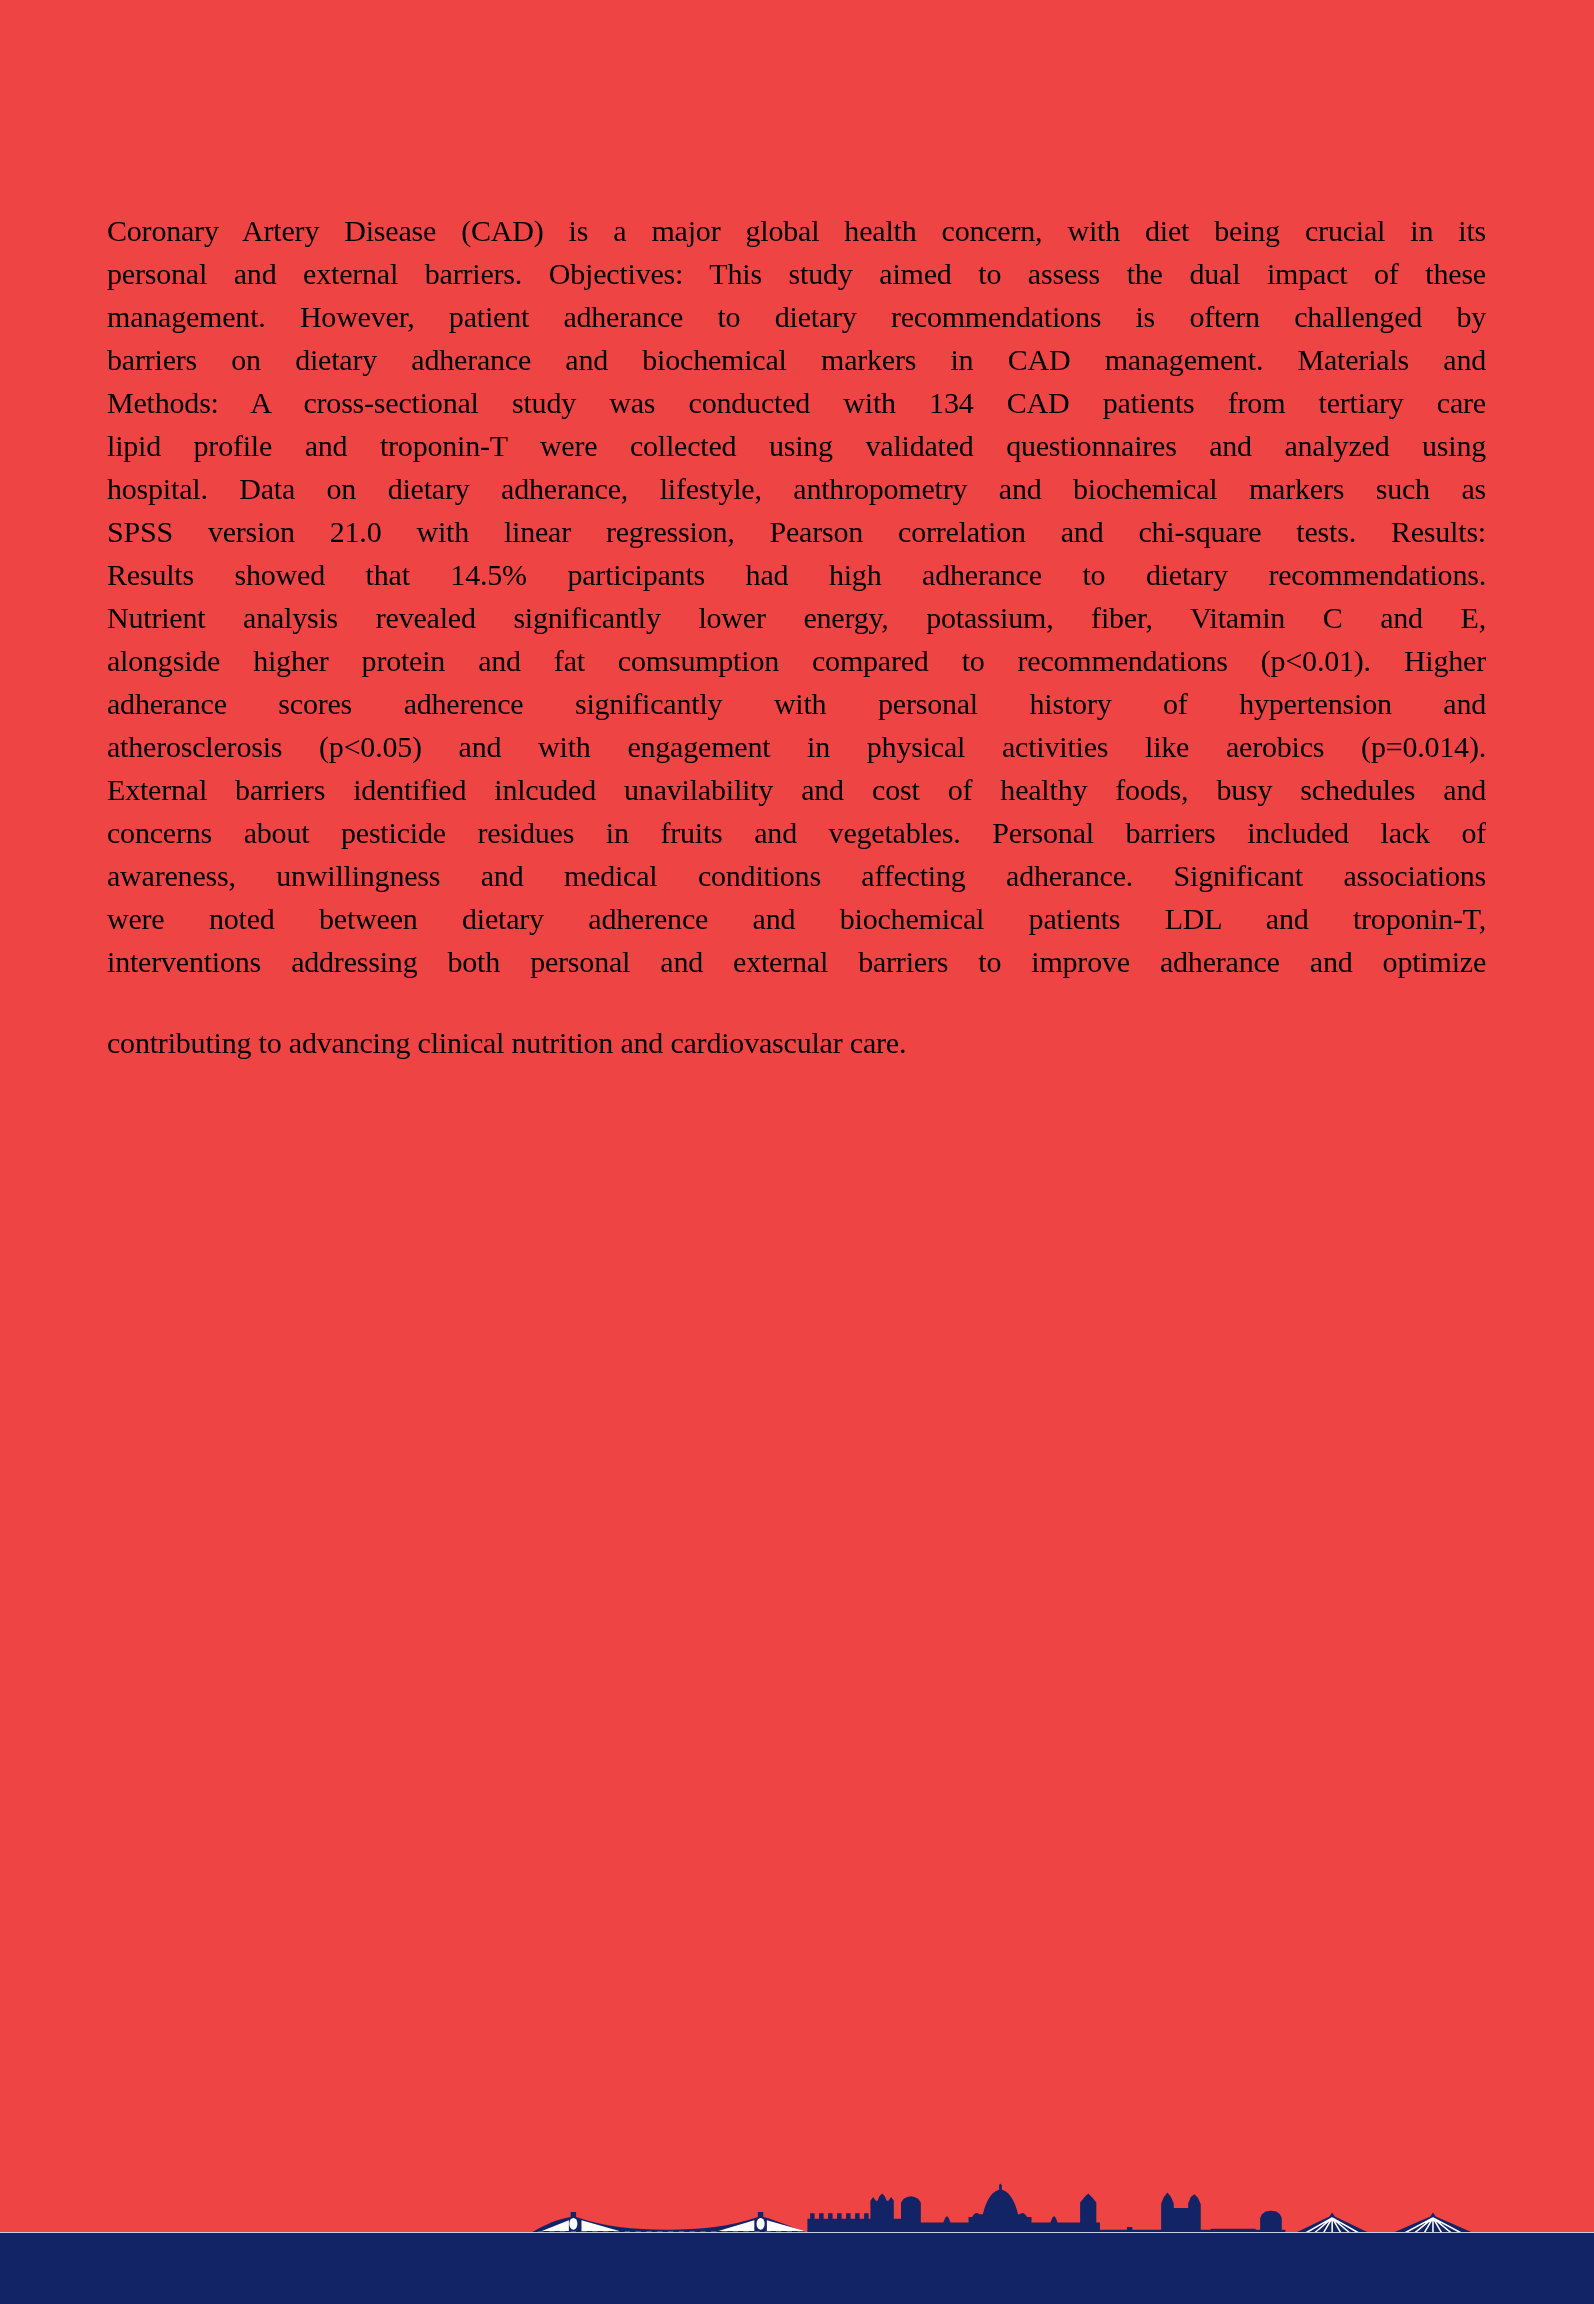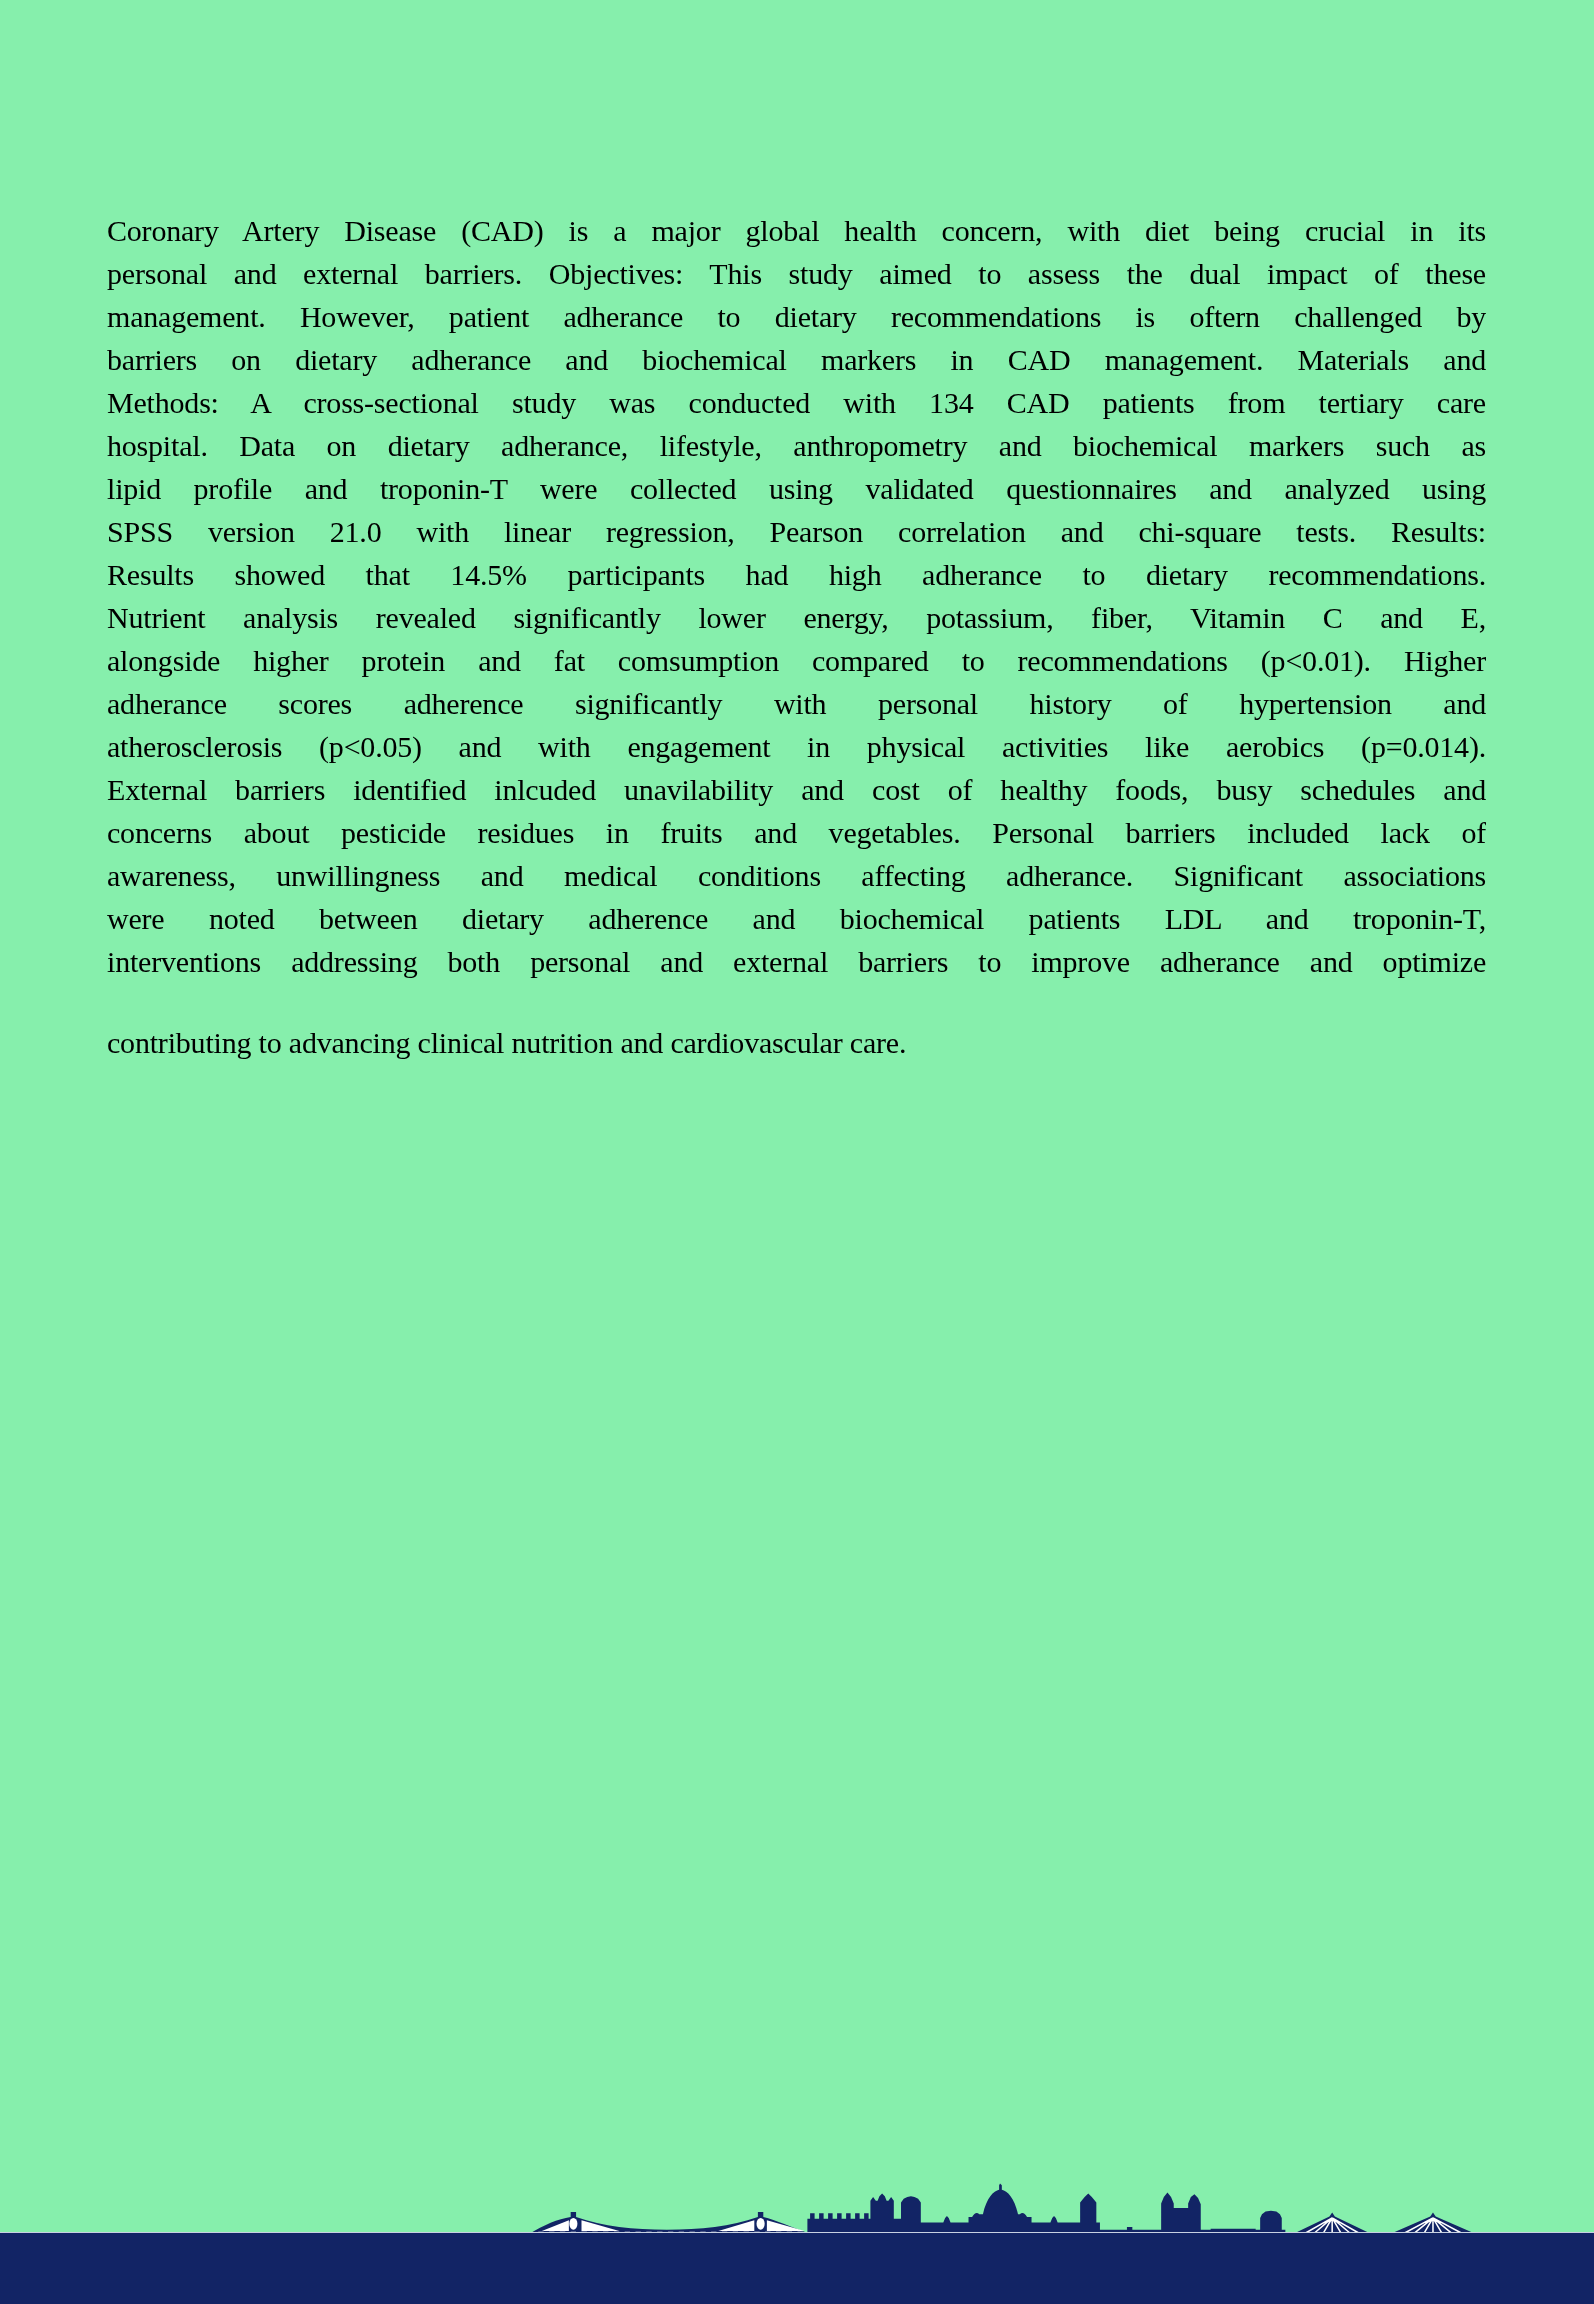--- a/index.html
+++ b/index.html
@@ -5,21 +5,21 @@
   :root {
     --navy: #122465;
     --text: #000000;
     --seam: #c7d0e2;
   }
   html, body { margin: 0; padding: 0; background: #ffffff; }
   .page {
     position: relative;
     width: 1595px;
     height: 2304px;
-    background: #86efac;
+    background: #ef4444;
     overflow: hidden;
     font-family: "Liberation Serif", "DejaVu Serif", serif;
   }
   .abstract {
     position: absolute;
     left: 107px;
     top: 209px;
     width: 1379px;
     color: var(--text);
   }
@@ -60,22 +60,22 @@
 <body>
 
 <div class="page">
 
   <div class="abstract">
       <div class="jline">Coronary Artery Disease (CAD) is a major global health concern, with diet being crucial in its</div>
       <div class="jline">personal and external barriers. Objectives: This study aimed to assess the dual impact of these</div>
       <div class="jline">management. However, patient adherance to dietary recommendations is oftern challenged by</div>
       <div class="jline">barriers on dietary adherance and biochemical markers in CAD management. Materials and</div>
       <div class="jline">Methods: A cross-sectional study was conducted with 134 CAD patients from tertiary care</div>
+      <div class="jline">lipid profile and troponin-T were collected using validated questionnaires and analyzed using</div>
       <div class="jline">hospital. Data on dietary adherance, lifestyle, anthropometry and biochemical markers such as</div>
-      <div class="jline">lipid profile and troponin-T were collected using validated questionnaires and analyzed using</div>
       <div class="jline">SPSS version 21.0 with linear regression, Pearson correlation and chi-square tests. Results:</div>
       <div class="jline">Results showed that 14.5% participants had high adherance to dietary recommendations.</div>
       <div class="jline">Nutrient analysis revealed significantly lower energy, potassium, fiber, Vitamin C and E,</div>
       <div class="jline">alongside higher protein and fat comsumption compared to recommendations (p&lt;0.01). Higher</div>
       <div class="jline">adherance scores adherence significantly with personal history of hypertension and</div>
       <div class="jline">atherosclerosis (p&lt;0.05) and with engagement in physical activities like aerobics (p=0.014).</div>
       <div class="jline">External barriers identified inlcuded unavilability and cost of healthy foods, busy schedules and</div>
       <div class="jline">concerns about pesticide residues in fruits and vegetables. Personal barriers included lack of</div>
       <div class="jline">awareness, unwillingness and medical conditions affecting adherance. Significant associations</div>
       <div class="jline">were noted between dietary adherence and biochemical patients LDL and troponin-T,</div>

